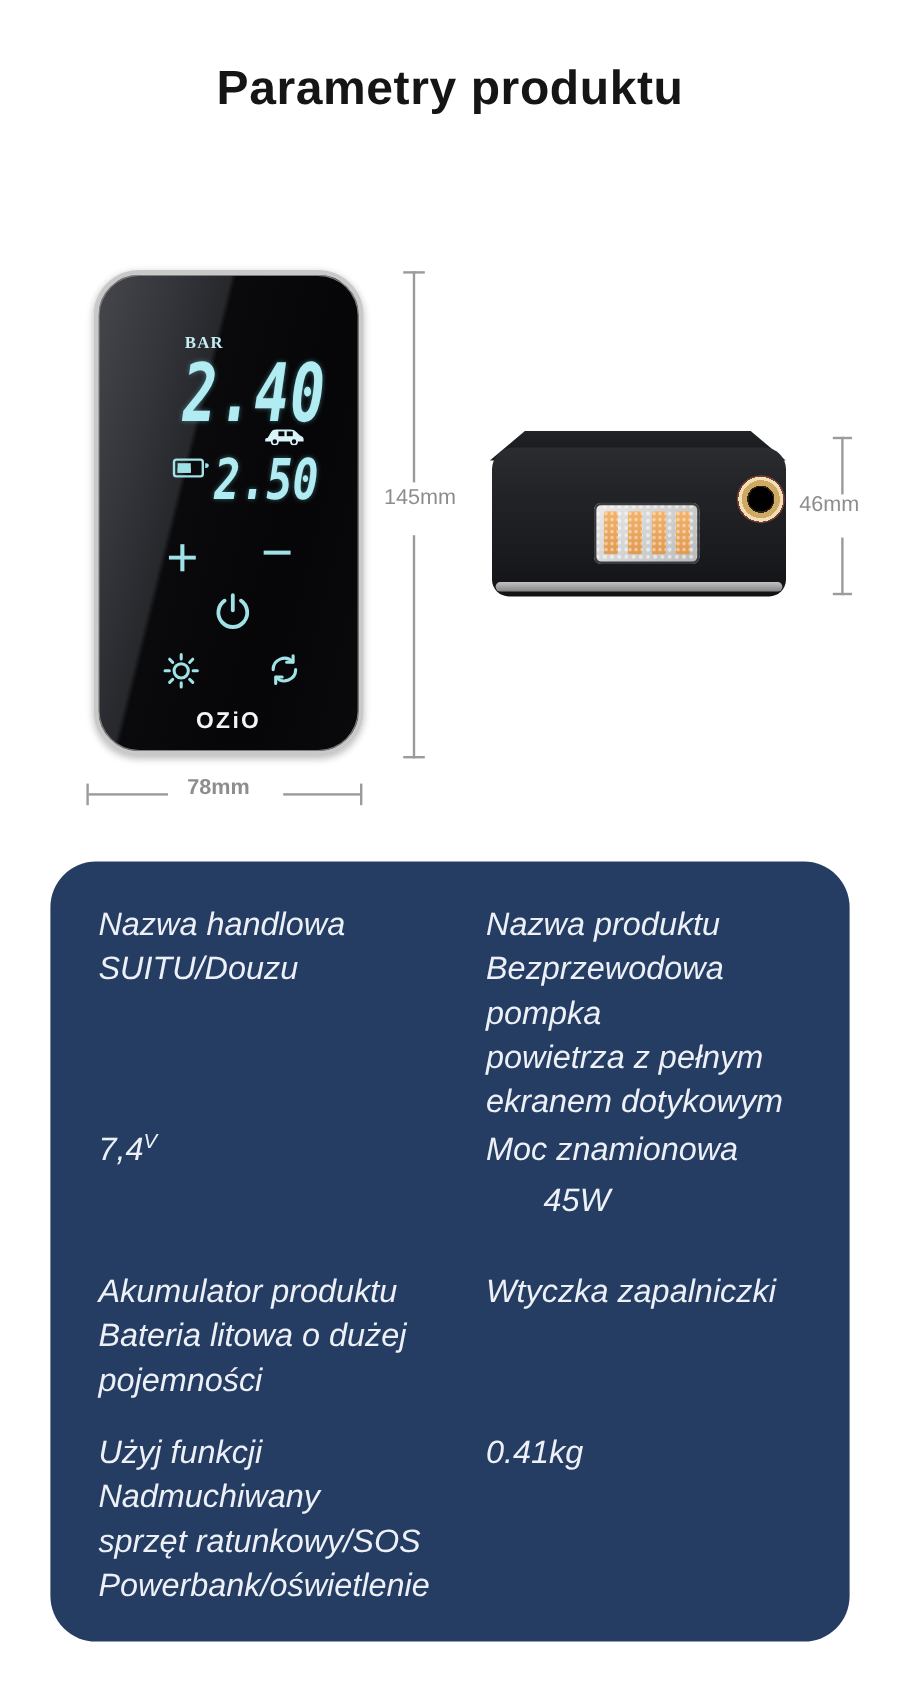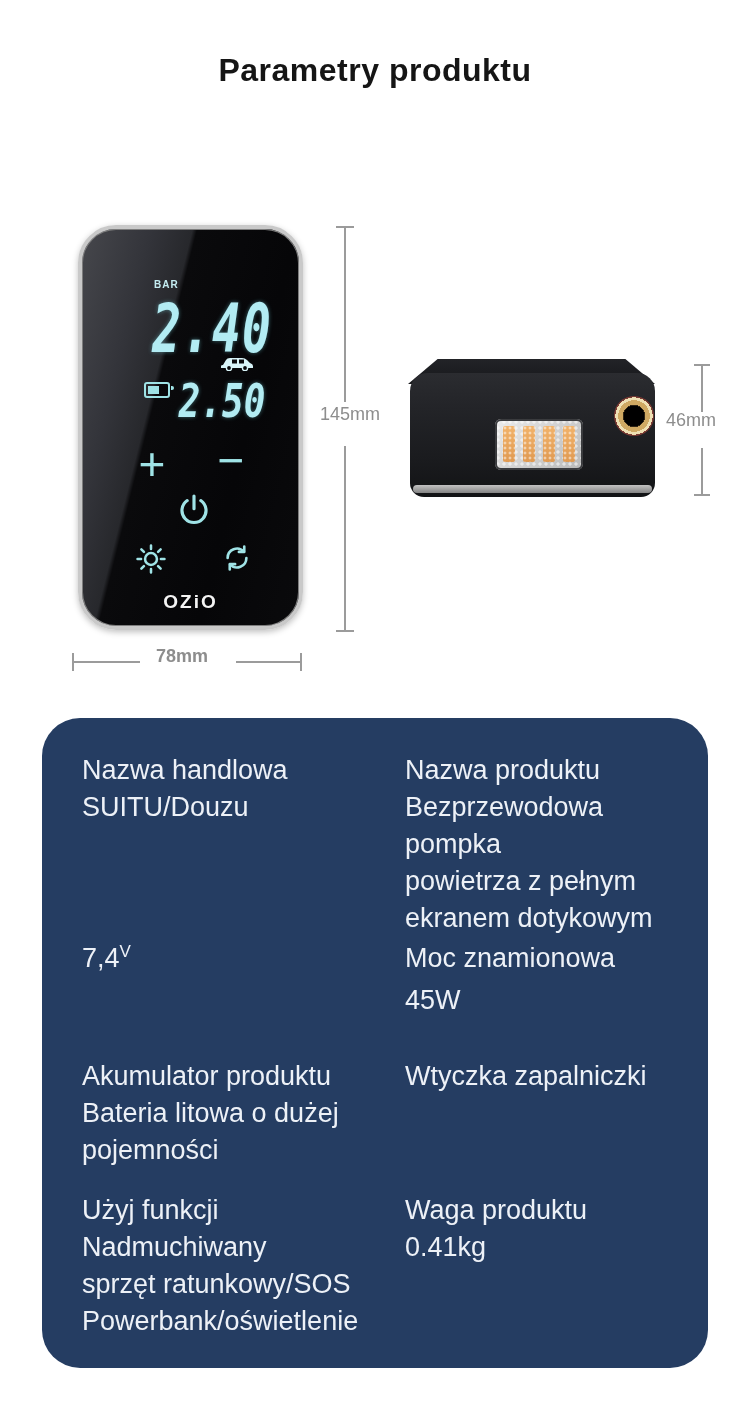--- a/index.html
+++ b/index.html
@@ -1,29 +1,29 @@
 <!DOCTYPE html>
 <html><head>
 <meta charset="utf-8">
 <style>
   html,body{margin:0;padding:0;background:#ffffff;}
   .page{position:relative;width:750px;height:1419px;background:#ffffff;overflow:hidden;
         font-family:"Liberation Sans",sans-serif;}
 
   
   .title{position:absolute;left:0;top:52px;width:750px;text-align:center;
-         font-size:32px;font-weight:bold;color:#151515;letter-spacing:0.5px;}
+         font-size:40px;font-weight:bold;color:#151515;letter-spacing:0.5px;}
 
   
   .front{position:absolute;left:78px;top:225px;width:225px;height:405px;
          border-radius:38px;border:4px solid #c9c9c9;box-sizing:border-box;
          background:linear-gradient(104deg,#46474c 0%,#33343a 22%,#27282c 35%,#0a0a0c 36.5%,#060608 68%,#0a0a0c 100%);
          box-shadow:inset 0 0 0 1px #7d7d7d, 0 2px 6px rgba(0,0,0,.25);}
-  .bar-label{position:absolute;left:72px;top:50px;font-size:10px;font-weight:bold;
-             color:#c4ecf1;letter-spacing:1px;}
+  .bar-label{position:absolute;left:72px;top:50px;font-size:14px;font-weight:bold;
+             color:#c4ecf1;letter-spacing:1px;font-family:Liberation Serif, serif;}
   .seg{font-family:"DejaVu Sans Mono",monospace;font-style:italic;font-weight:bold;
        color:#b2ecf3;text-shadow:0 0 4px rgba(120,220,230,.45);}
   .pressure{position:absolute;left:58px;top:60px;width:144px;text-align:center;
             font-size:48px;transform:scaleY(1.4);transform-origin:top center;letter-spacing:1px;}
   .target{position:absolute;left:90px;top:145px;width:100px;text-align:center;
           font-size:36px;transform:scaleY(1.3);transform-origin:top center;}
   .car-icon{position:absolute;left:138px;top:126px;}
   .battery-icon{position:absolute;left:62px;top:153px;width:22px;height:12px;
                 border:2px solid #9fe3e6;border-radius:3px;}
   .battery-icon::before{content:"";position:absolute;left:2px;top:2px;width:11px;height:4px;
@@ -64,21 +64,21 @@
         background:radial-gradient(circle,#000 0 36%,#2e2415 36% 40%,#cfa963 40% 56%,#eee0b4 56% 66%,#7c3b34 66% 82%,#452a27 82% 100%);}
 
   
   .dl{position:absolute;background:#9b9b9b;}
   .dim-text{position:absolute;font-size:18px;color:#8d8d8d;white-space:nowrap;}
 
   
   .panel{position:absolute;left:42px;top:718px;width:666px;height:650px;
          border-radius:38px;background:#253d62;}
   .spec-row{position:absolute;left:0;width:100%;}
-  .spec-col{position:absolute;font-size:27px;line-height:37px;color:#edf1f7;}
+  .spec-col{position:absolute;font-size:27px;line-height:37px;color:#edf1f7;font-style:italic;}
   .spec-col .val{white-space:pre-line;}
   .col-l{left:40px;width:300px;}
   .col-r{left:363px;width:300px;}
   .spec-col sup{font-size:17px;line-height:0;}
 </style>
 </head>
 <body>
 
 <div class="page">
 
@@ -173,21 +173,21 @@
 ekranem dotykowym</div>
       </div>
     </div>
 
     <div class="spec-row" style="top:222px;">
       <div class="spec-col col-l">
         <div class="val"><span>7,4</span><sup>V</sup></div>
       </div>
       <div class="spec-col col-r">
         <div>Moc znamionowa</div>
-        <div class="val" style="margin-top:5px;">45W</div>
+        <div class="val" style="margin-top:5px;margin-left:48px;">45W</div>
       </div>
     </div>
 
     <div class="spec-row" style="top:340px;">
       <div class="spec-col col-l">
         <div>Akumulator produktu</div>
         <div class="val">Bateria litowa o dużej
 pojemności</div>
       </div>
       <div class="spec-col col-r">
@@ -196,20 +196,19 @@
     </div>
 
     <div class="spec-row" style="top:474px;">
       <div class="spec-col col-l">
         <div>Użyj funkcji</div>
         <div class="val">Nadmuchiwany
 sprzęt ratunkowy/SOS
 Powerbank/oświetlenie</div>
       </div>
       <div class="spec-col col-r">
-        <div>Waga produktu</div>
         <div class="val">0.41kg</div>
       </div>
     </div>
 
   </div>
 
 </div>
 
 </body></html>

